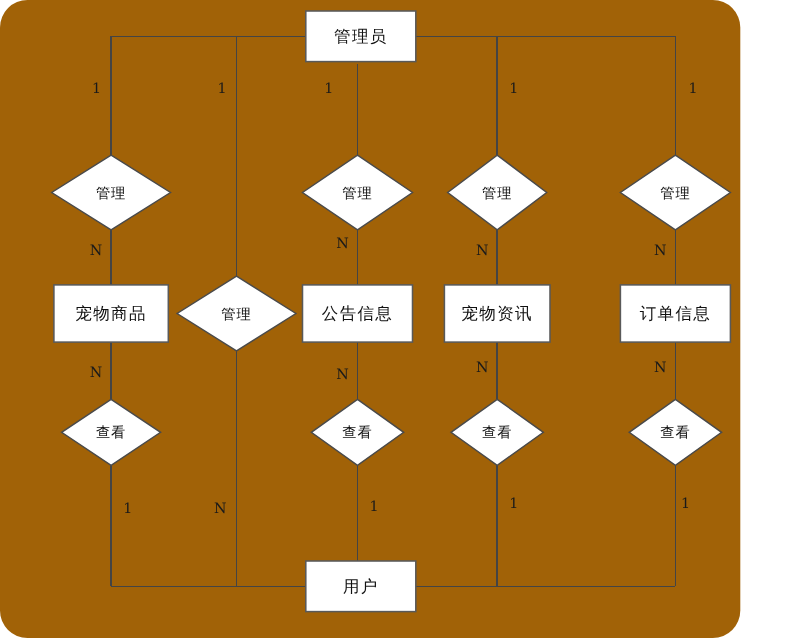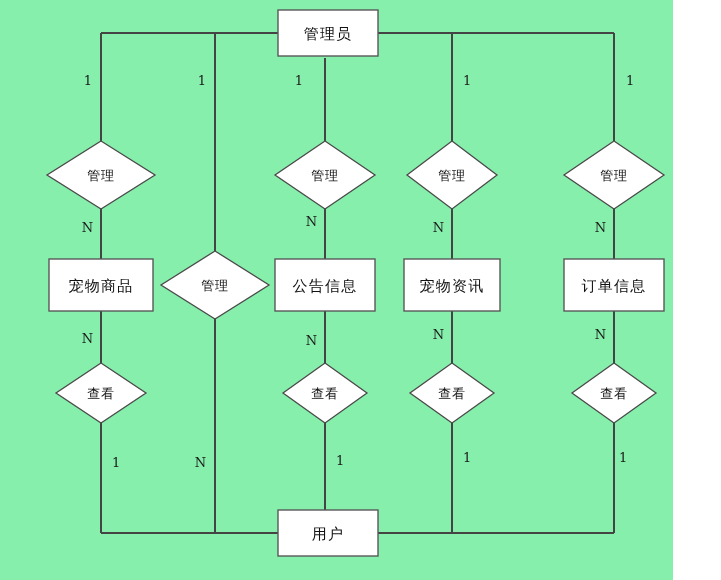--- a/index.html
+++ b/index.html
@@ -7,22 +7,23 @@
     padding: 0;
     background: #ffffff;
   }
   body {
     font-family: "DejaVu Sans", "Liberation Sans", sans-serif;
   }
   #diagram-root {
     position: relative;
     width: 673px;
     height: 580px;
-    background: #86efac;
+    background: #a16207;
     overflow: hidden;
+    border-radius: 25px;
   }
   #er-svg {
     position: absolute;
     left: 0;
     top: 0;
     width: 721px;
     height: 580px;
   }
   .er-line {
     stroke: #444444;

